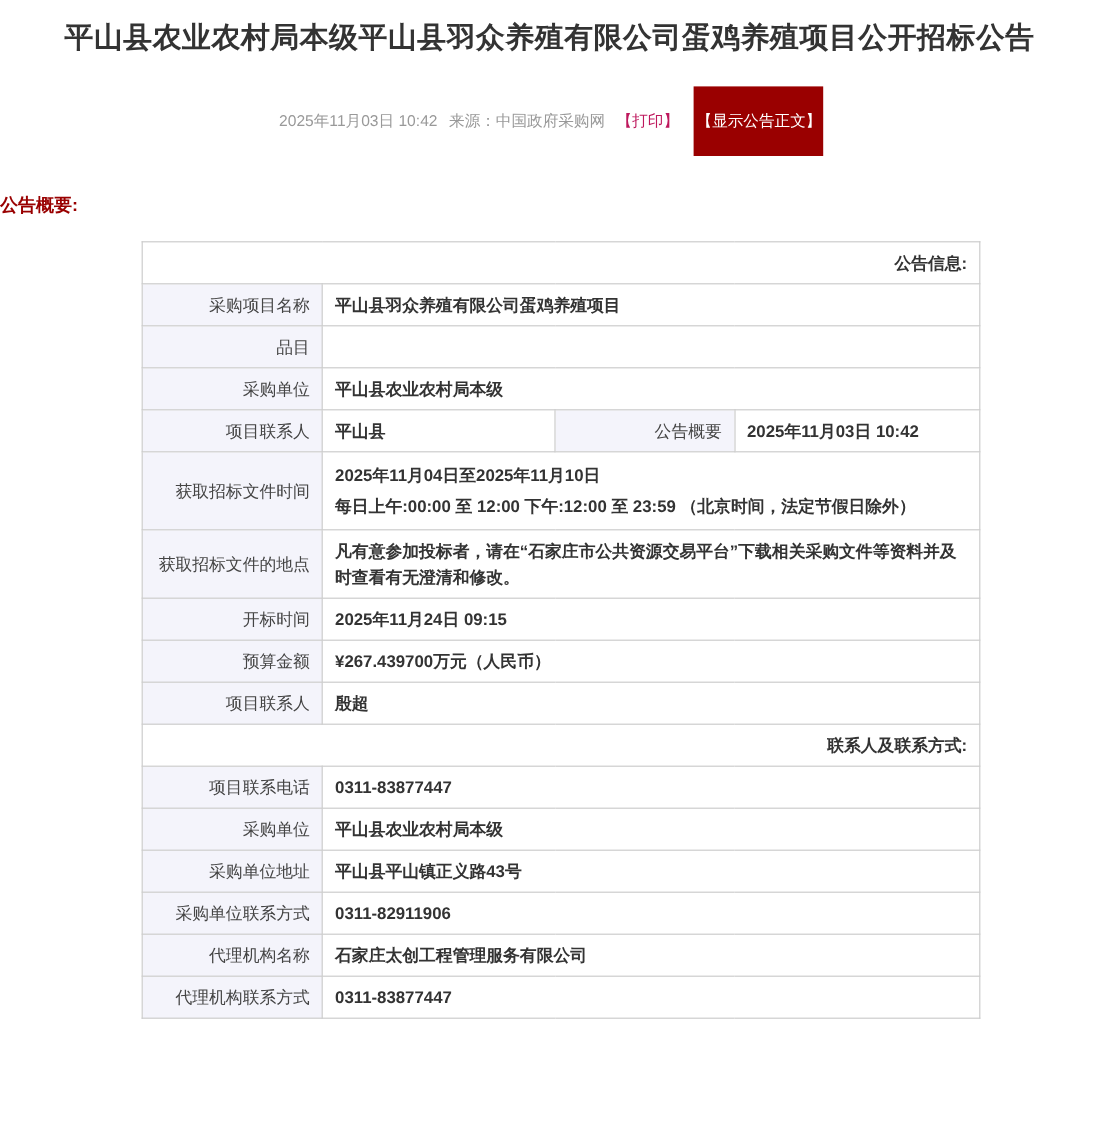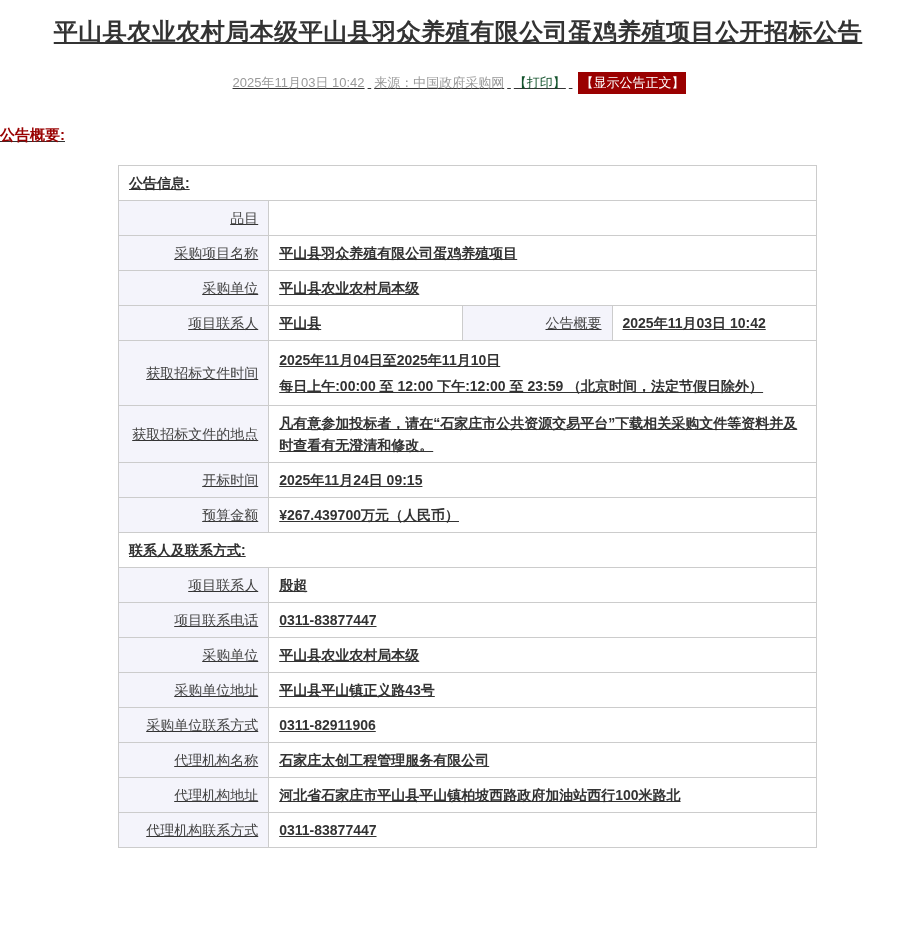--- a/index.html
+++ b/index.html
@@ -7,49 +7,48 @@
     background: #ffffff;
     font-family: "Liberation Sans", "DejaVu Sans", sans-serif;
     color: #333333;
   }
   .page {
     width: 916px;
     height: 876px;
     background: #ffffff;
     overflow: hidden;
     position: relative;
-    text-decoration: underline;
   }
   .page-title {
     margin-top: 16px;
     text-align: center;
     font-size: 24px;
     font-weight: bold;
     color: #333333;
     letter-spacing: 0.5px;
     line-height: 32px;
   }
   .meta-line {
     margin-top: 24px;
     text-align: center;
     font-size: 13px;
     color: #999999;
     line-height: 22px;
   }
   .meta-line .meta-item { margin: 0 3px; }
   .print-link {
-    color: #14532d;
+    color: #be185d;
     cursor: pointer;
     text-decoration: none;
   }
   .show-full-badge {
     display: inline-block;
     background: #9a0000;
     color: #ffffff;
-    padding: 0 2px;
+    padding: 18px 2px;
     margin-left: 6px;
     cursor: pointer;
     font-size: 13px;
   }
   .summary-heading {
     margin-top: 32px;
     font-size: 15px;
     font-weight: bold;
     color: #990000;
   }
@@ -66,21 +65,21 @@
     padding: 6px 10px;
     height: 22px;
     line-height: 22px;
     vertical-align: middle;
     overflow: hidden;
   }
   .section-header {
     font-weight: bold;
     color: #333333;
     background: #ffffff;
-    text-align: left;
+    text-align: right;
     padding: 8px 10px;
   }
   .label-cell {
     background: #f4f4fb;
     text-align: right;
     color: #444444;
     font-weight: normal;
   }
   .value-cell {
     background: #ffffff;
@@ -112,26 +111,26 @@
       <col style="width: 133px">
       <col style="width: 172px">
       <col style="width: 132px">
       <col style="width: 181px">
     </colgroup>
     <tbody>
         <tr>
           <td colspan="4" class="section-header">公告信息:</td>
         </tr>
         <tr>
+          <td class="label-cell">采购项目名称</td>
+          <td class="value-cell" colspan="3">平山县羽众养殖有限公司蛋鸡养殖项目</td>
+        </tr>
+        <tr>
           <td class="label-cell">品目</td>
           <td class="value-cell" colspan="3"></td>
-        </tr>
-        <tr>
-          <td class="label-cell">采购项目名称</td>
-          <td class="value-cell" colspan="3">平山县羽众养殖有限公司蛋鸡养殖项目</td>
         </tr>
         <tr>
           <td class="label-cell">采购单位</td>
           <td class="value-cell" colspan="3">平山县农业农村局本级</td>
         </tr>
         <tr>
           <td class="label-cell">项目联系人</td>
           <td class="value-cell">平山县</td>
           <td class="label-cell">公告概要</td>
           <td class="value-cell">2025年11月03日 10:42</td>
@@ -149,25 +148,25 @@
         </tr>
         <tr>
           <td class="label-cell">开标时间</td>
           <td class="value-cell" colspan="3">2025年11月24日 09:15</td>
         </tr>
         <tr>
           <td class="label-cell">预算金额</td>
           <td class="value-cell" colspan="3">¥267.439700万元（人民币）</td>
         </tr>
         <tr>
-          <td colspan="4" class="section-header">联系人及联系方式:</td>
+          <td class="label-cell">项目联系人</td>
+          <td class="value-cell" colspan="3">殷超</td>
         </tr>
         <tr>
-          <td class="label-cell">项目联系人</td>
-          <td class="value-cell" colspan="3">殷超</td>
+          <td colspan="4" class="section-header">联系人及联系方式:</td>
         </tr>
         <tr>
           <td class="label-cell">项目联系电话</td>
           <td class="value-cell" colspan="3">0311-83877447</td>
         </tr>
         <tr>
           <td class="label-cell">采购单位</td>
           <td class="value-cell" colspan="3">平山县农业农村局本级</td>
         </tr>
         <tr>
@@ -176,23 +175,19 @@
         </tr>
         <tr>
           <td class="label-cell">采购单位联系方式</td>
           <td class="value-cell" colspan="3">0311-82911906</td>
         </tr>
         <tr>
           <td class="label-cell">代理机构名称</td>
           <td class="value-cell" colspan="3">石家庄太创工程管理服务有限公司</td>
         </tr>
         <tr>
-          <td class="label-cell">代理机构地址</td>
-          <td class="value-cell" colspan="3">河北省石家庄市平山县平山镇柏坡西路政府加油站西行100米路北</td>
-        </tr>
-        <tr>
           <td class="label-cell">代理机构联系方式</td>
           <td class="value-cell" colspan="3">0311-83877447</td>
         </tr>
       </tbody>
   </table>
 
 </div>
 
 </body></html>

